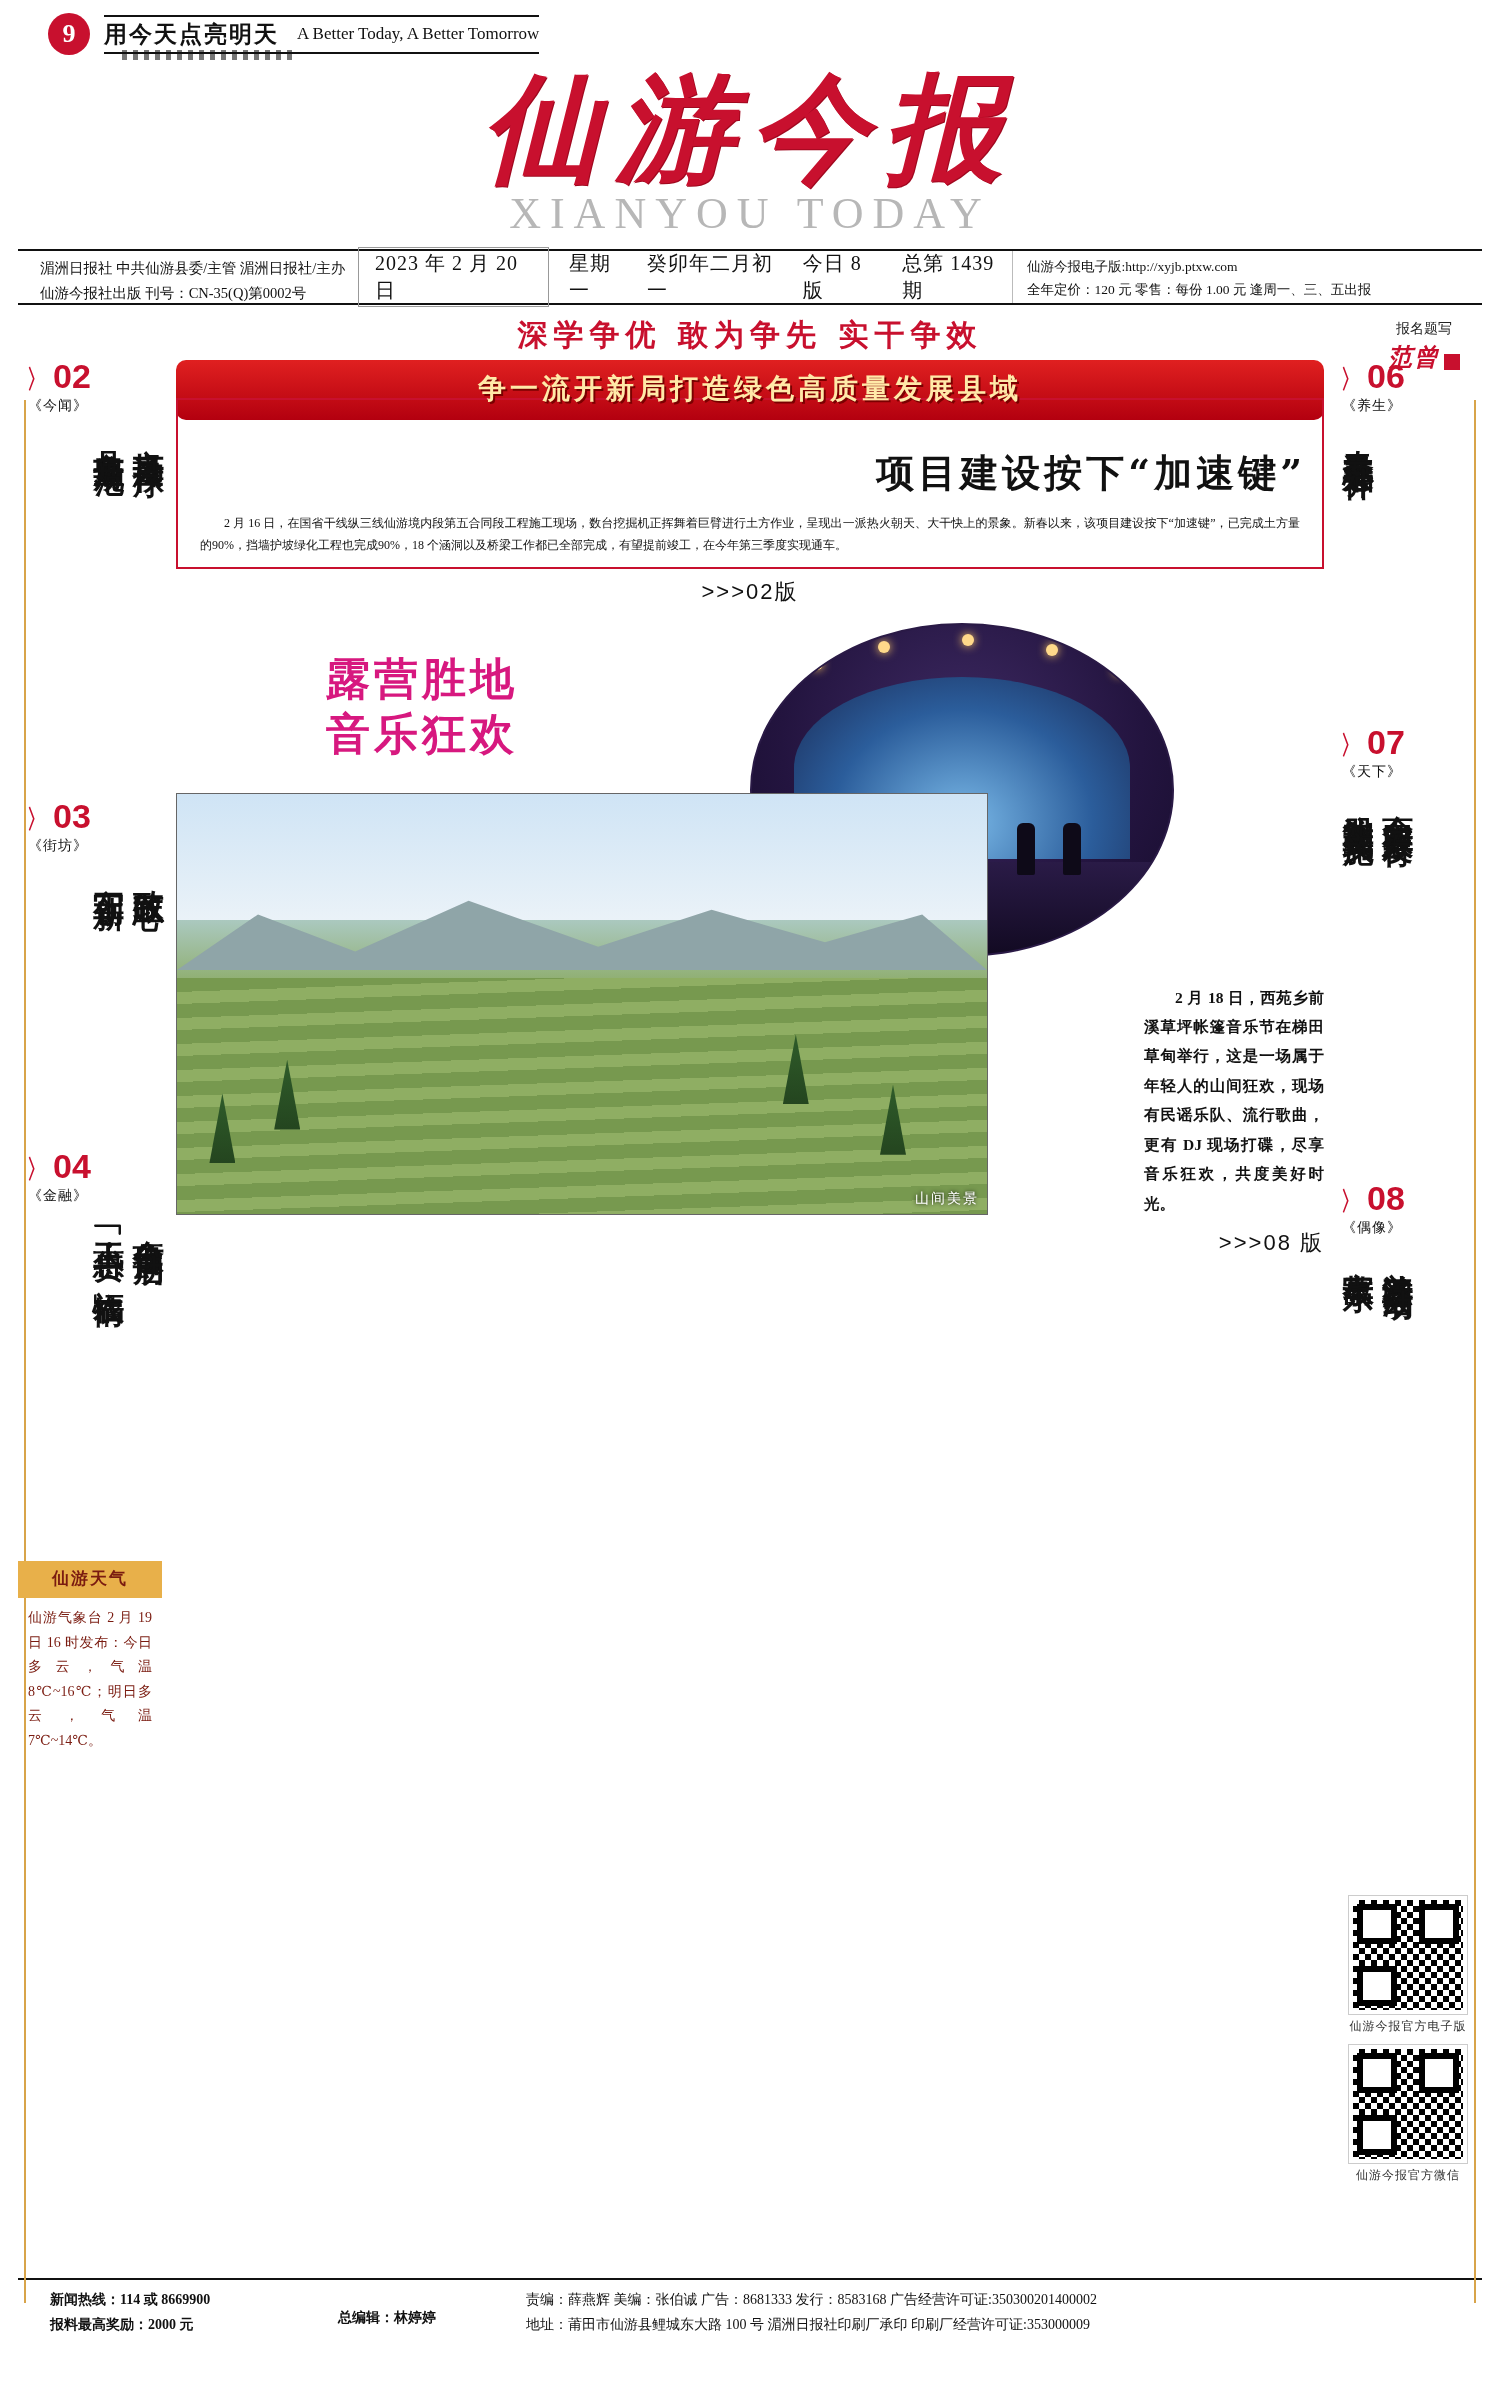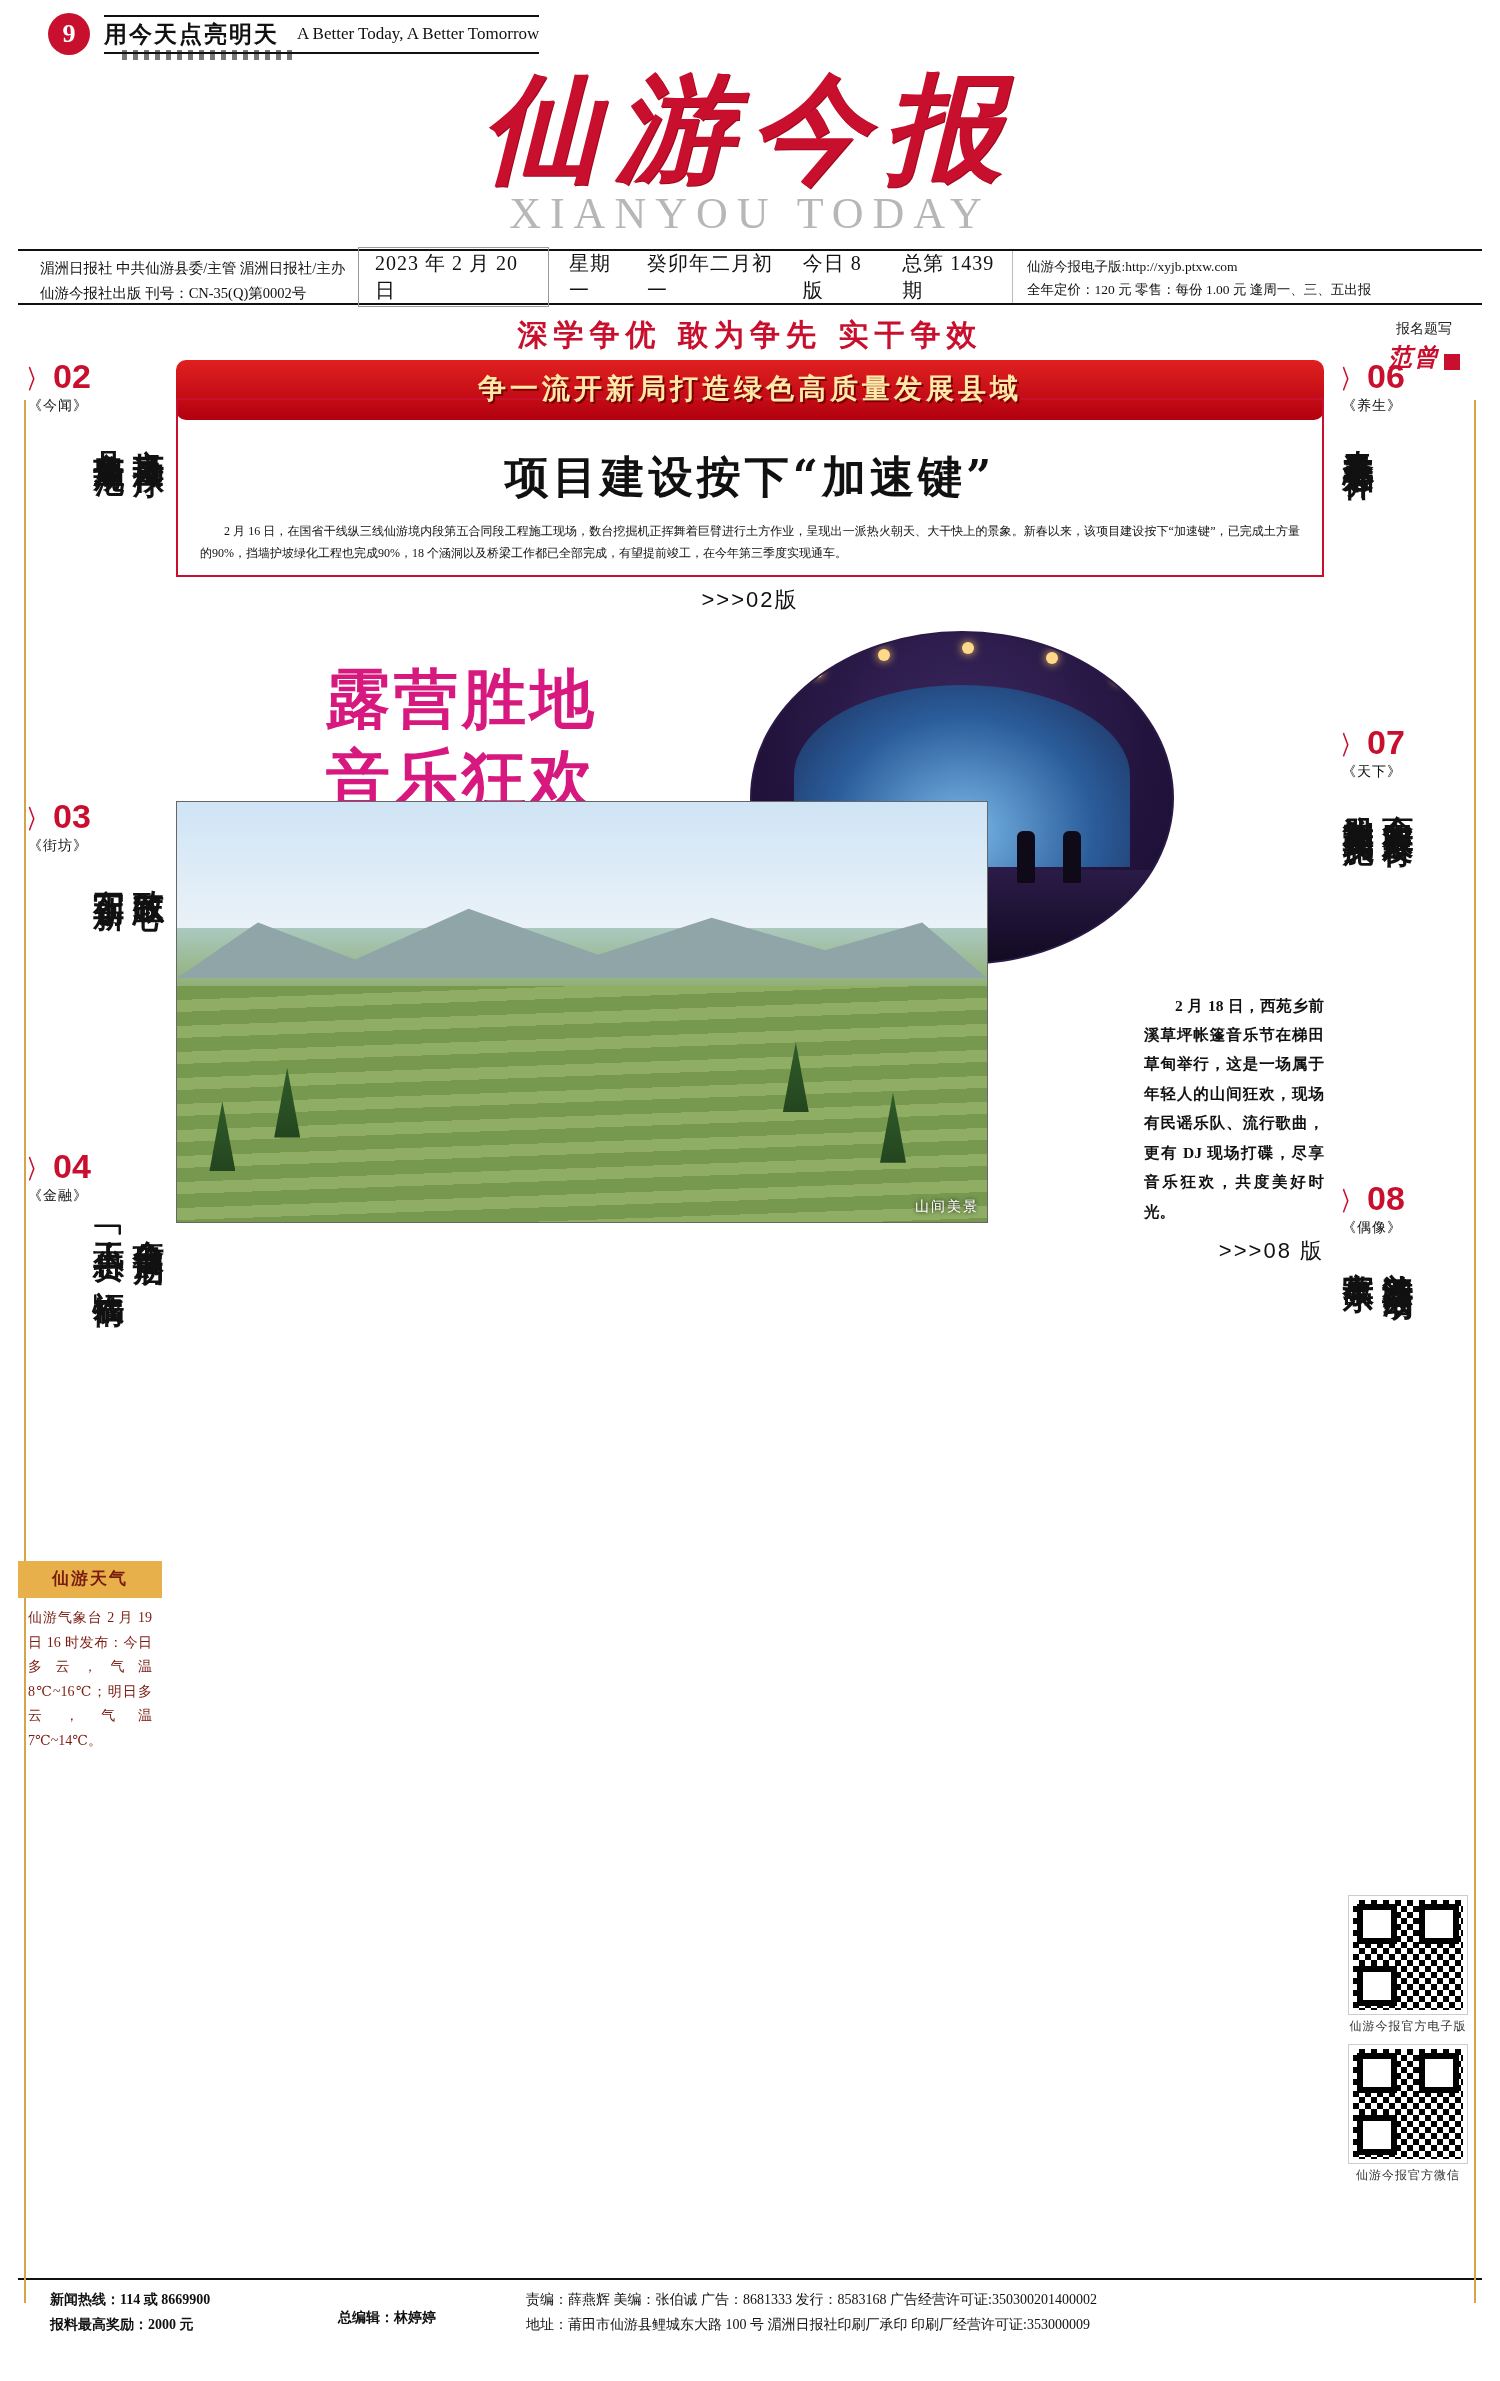--- a/index.html
+++ b/index.html
@@ -238,38 +238,38 @@
     background:radial-gradient(circle at 50% 35%,#3e2a63 0%,#23143f 60%,#160c2b 100%);
     border:2px solid #2a1a46;
   }
   .oval .stage{position:absolute;left:10%;right:10%;top:16%;height:55%;border-radius:50% 50% 0 0;background:radial-gradient(ellipse at 50% 80%,#7ab9e8 0%,#2b5d9b 55%,#1a2a55 100%);}
   .oval .floor{position:absolute;left:0;right:0;bottom:0;height:28%;background:linear-gradient(180deg,#2a1b47,#120a22);}
   .oval .lamp{position:absolute;width:12px;height:12px;border-radius:50%;background:#ffd98a;box-shadow:0 0 10px #ffcc66;}
   .oval .fig{position:absolute;bottom:24%;width:18px;height:52px;background:#0e0a18;border-radius:6px 6px 2px 2px;}
   .oval .cap{position:absolute;left:50%;transform:translateX(-50%);bottom:10px;color:#fff;font-size:14px;letter-spacing:3px;}
   
   .lead-title{
-    text-align:center;
-    font-size:44px;font-weight:bold;letter-spacing:4px;
+    text-align:right;
+    font-size:38px;font-weight:bold;letter-spacing:4px;
     margin:14px 0 10px;
     font-family:"DejaVu Serif",serif;
   }
   .lead-body{
     font-size:12px;line-height:1.85;text-align:justify;
     text-indent:2em;
     padding:0 6px;
     margin-top:13px;
   }
   .jump{
     text-align:center;font-size:22px;letter-spacing:2px;margin:8px 0 4px;
     font-family:"Liberation Sans",sans-serif;
   }
   .camp-title{
     position:absolute;
-    font-size:64px;font-weight:bold;color:#d7187f;
+    font-size:44px;font-weight:bold;color:#d7187f;
     letter-spacing:4px;line-height:1.25;
     font-family:"DejaVu Serif",serif;
     text-shadow:2px 2px 0 #fff;
   }
   .camp-body{
     font-size:15.5px;line-height:1.9;text-align:justify;text-indent:2em;font-weight:bold;
   }
   .jump2{
     text-align:right;font-size:22px;letter-spacing:2px;margin-top:10px;
     font-family:"Liberation Sans",sans-serif;

